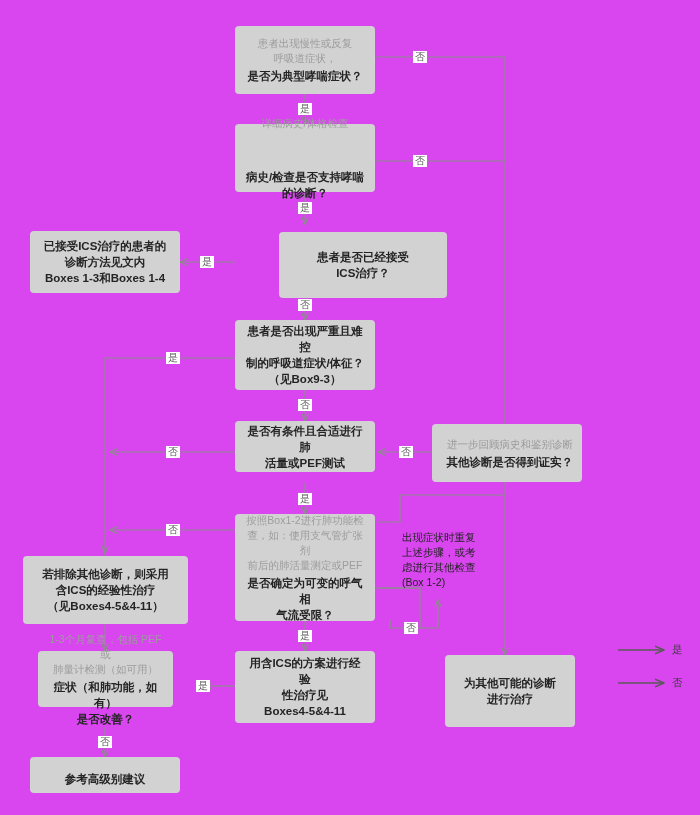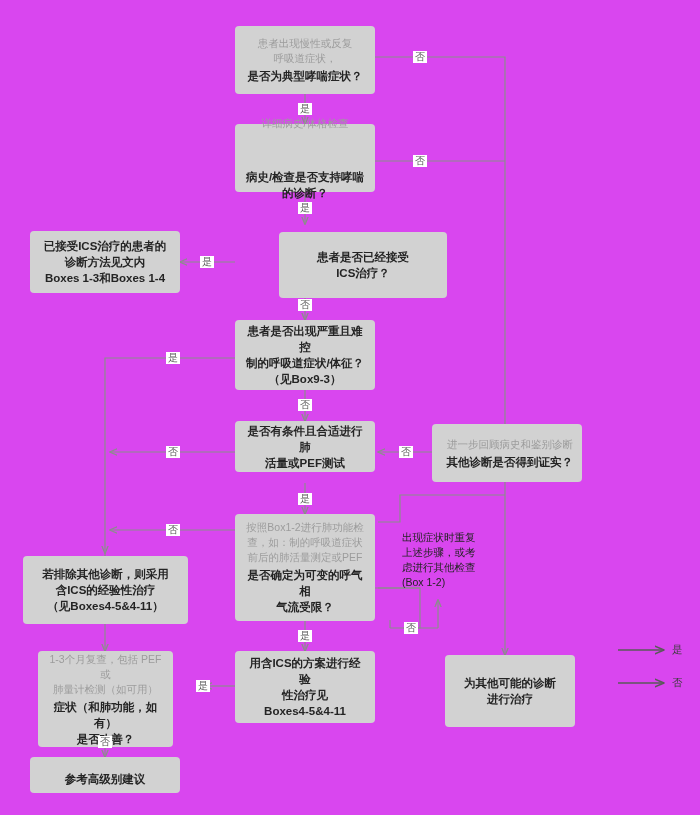--- a/index.html
+++ b/index.html
@@ -164,21 +164,21 @@
 （见Box9-3）</div>
   </div>
 
   <div class="node" style="left:235px; top:421px; width:140px; height:51px;">
     <div class="main" style="white-space:pre-line;">是否有条件且合适进行肺
 活量或PEF测试</div>
   </div>
 
   <div class="node" style="left:235px; top:514px; width:140px; height:107px;">
     <div class="sub" style="white-space:pre-line;">按照Box1-2进行肺功能检
-查，如：制的呼吸道症状
+查，如：使用支气管扩张剂
 前后的肺活量测定或PEF</div>
     <div class="main" style="white-space:pre-line;">是否确定为可变的呼气相
 气流受限？</div>
   </div>
 
   <div class="node" style="left:432px; top:424px; width:150px; height:58px;align-items:flex-end;">
     <div class="sub" style="white-space:pre-line;">进一步回顾病史和鉴别诊断</div>
     <div class="main" style="white-space:pre-line;">其他诊断是否得到证实？</div>
   </div>
 
@@ -199,21 +199,21 @@
 含ICS的经验性治疗
 （见Boxes4-5&amp;4-11）</div>
   </div>
 
   <div class="node" style="left:235px; top:651px; width:140px; height:72px;">
     <div class="main" style="white-space:pre-line;">用含ICS的方案进行经验
 性治疗见
 Boxes4-5&amp;4-11</div>
   </div>
 
-  <div class="node" style="left:38px; top:651px; width:135px; height:96px;">
+  <div class="node" style="left:38px; top:651px; width:135px; height:56px;">
     <div class="sub" style="white-space:pre-line;">1-3个月复查，包括 PEF 或
 肺量计检测（如可用）</div>
     <div class="main" style="white-space:pre-line;">症状（和肺功能，如有）
 是否改善？</div>
   </div>
 
   <div class="node" style="left:30px; top:757px; width:150px; height:36px;">
     <div class="main" style="white-space:pre-line;margin-top:8px;">参考高级别建议</div>
   </div>
 

